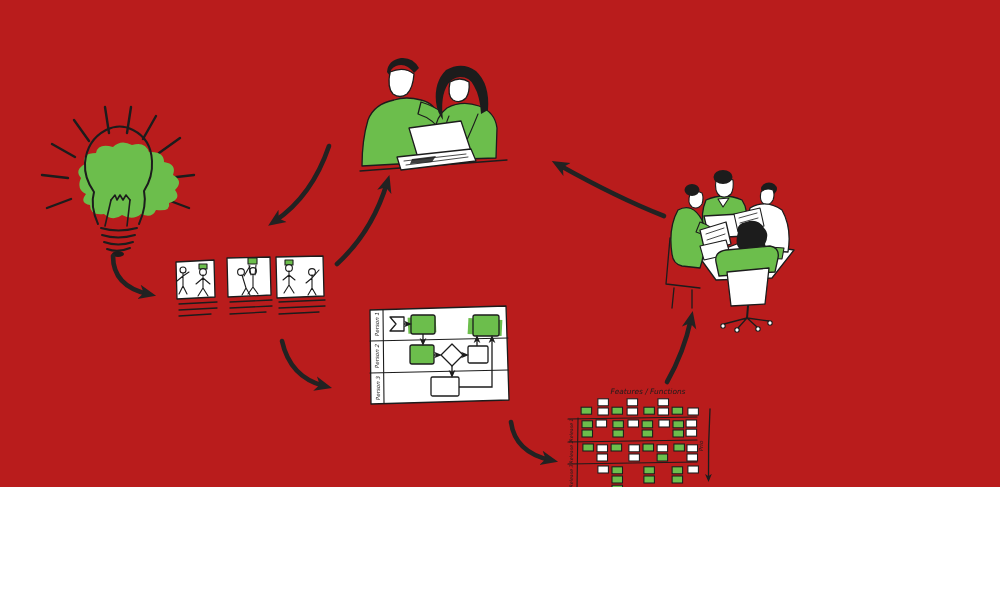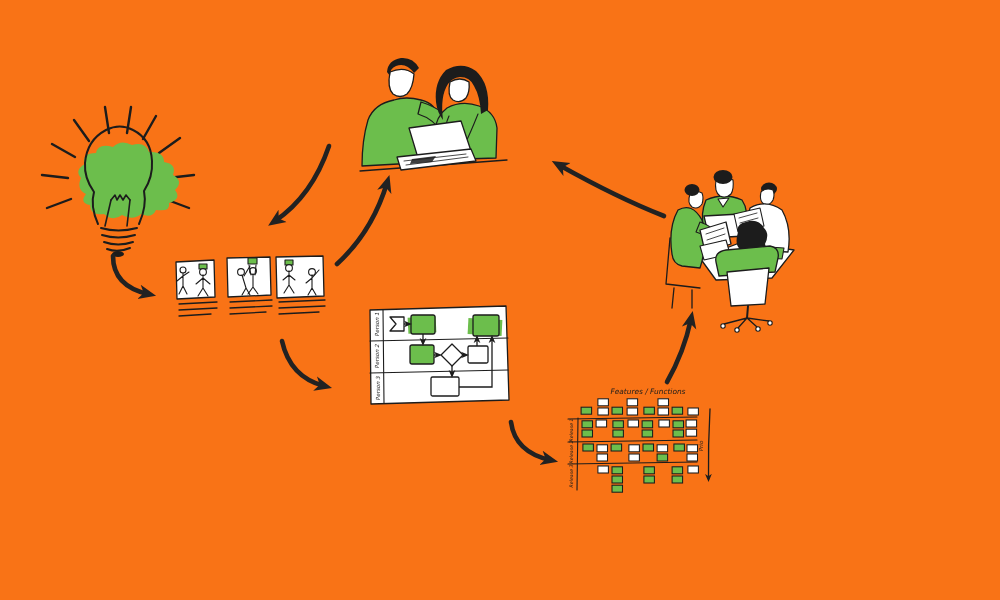--- a/index.html
+++ b/index.html
@@ -1,18 +1,18 @@
 <!DOCTYPE html>
 <html style="--green: #6cbe4c; --ink: #1c1c1c;"><head>
 <meta charset="utf-8">
 <title>Agile Story Mapping Workflow Sketch</title>
 <style>
   :root { --green:#6cbe4c; --ink:#1c1c1c; }
   html,body { margin:0; padding:0; background:#fff; }
-  .stage { width:1000px; height:600px; position:relative; background:#f97316; overflow:hidden; }
+  .stage { width:1000px; height:487px; position:relative; background:#b91c1c; overflow:hidden; }
   svg { display:block; }
   .ln   { stroke:var(--ink); fill:none; stroke-linecap:round; stroke-linejoin:round; }
   .w1   { stroke-width:1.1; } .w12 { stroke-width:1.3; } .w2 { stroke-width:2; } .w25 { stroke-width:2.4; }
   .fillw { fill:#fff; }
   .fillg { fill:var(--green); }
   .inkfill { fill:var(--ink); stroke:none; }
   .blob { fill:var(--green); stroke:none; }
   .hand { font-family:"DejaVu Sans", sans-serif; font-style:italic; fill:var(--ink); }
   .big-arrow { stroke:#222; stroke-width:4.6; fill:none; stroke-linecap:round; }
   .conn { stroke:var(--ink); stroke-width:1.3; fill:none; }

